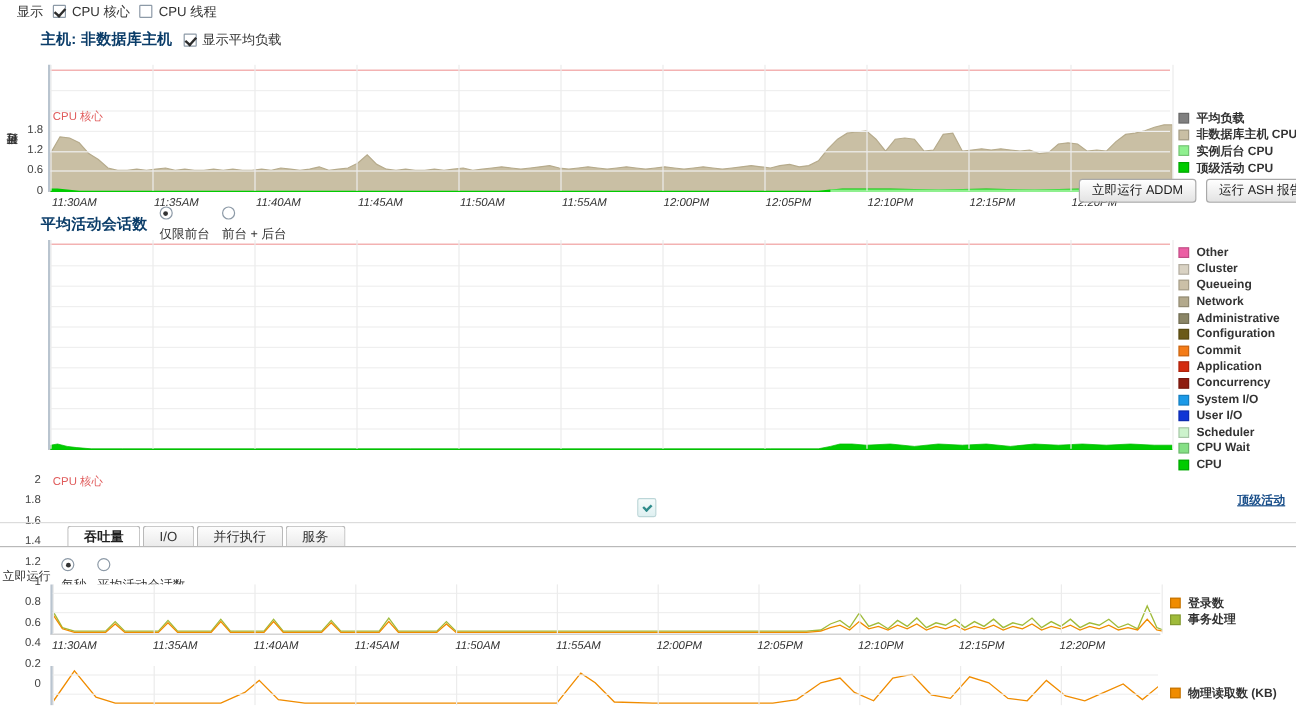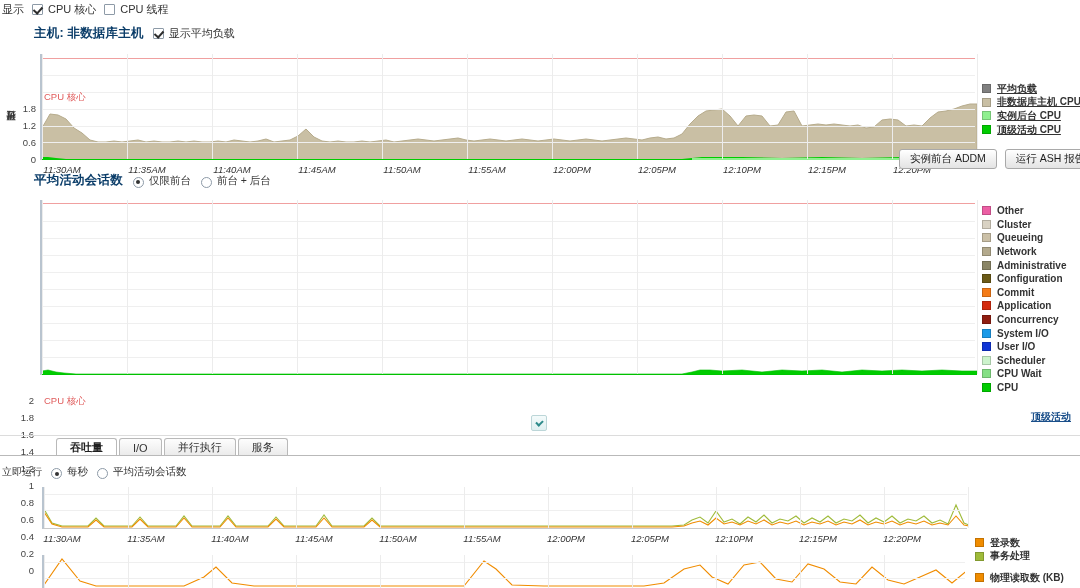--- a/index.html
+++ b/index.html
@@ -5,21 +5,21 @@
   html,body{margin:0;padding:0;}
   body{
     width:1080px;height:588px;overflow:hidden;background:#ffffff;
     font-family:"Liberation Sans","DejaVu Sans",sans-serif;
     font-size:11px;color:#333;
   }
   .page{position:relative;width:1080px;height:588px;}
 
   
   .display-row{position:absolute;left:0;top:2px;display:flex;align-items:center;gap:8px;}
-  .lbl-display{font-size:11px;color:#333;margin-left:2px;}
+  .lbl-display{font-size:11px;color:#333;margin-left:14px;}
   .cb-wrap{display:flex;align-items:center;gap:5px;}
   .cb{width:11px;height:11px;border:1px solid #8d9aa7;background:#fff;display:inline-block;
       position:relative;box-sizing:border-box;border-radius:1px;}
   .cb.on::after{content:"";position:absolute;left:2px;top:0px;width:4px;height:7px;
       border:solid #2d2d2d;border-width:0 2px 2px 0;transform:rotate(42deg);}
   .cb-txt{font-size:11px;color:#333;}
 
   .hdr-row{position:absolute;left:34px;top:25px;display:flex;align-items:center;gap:9px;}
   .sec-title{font-size:12.5px;font-weight:bold;color:#0b3d69;letter-spacing:.2px;}
 
@@ -42,21 +42,21 @@
   .legend .nm{font-size:10px;font-weight:bold;color:#333;white-space:nowrap;}
 
   
   .btn{display:inline-flex;align-items:center;justify-content:center;
        height:18px;padding:0 10px;font-size:10.5px;color:#1c1c1c;
        background:linear-gradient(#ffffff,#e3e3e3);
        border:1px solid #a9a9a9;border-radius:3px;white-space:nowrap;
        box-shadow:0 1px 0 rgba(255,255,255,.8) inset;cursor:default;}
 
   
-  .rad-wrap{display:flex;align-items:flex-end;gap:5px;}
+  .rad-wrap{display:flex;align-items:flex-start;gap:5px;flex-direction:column;}
   .rad{width:11px;height:11px;border:1px solid #8d9aa7;background:#fff;border-radius:50%;
        display:inline-block;position:relative;box-sizing:border-box;}
   .rad.on::after{content:"";position:absolute;left:2.5px;top:2.5px;width:4px;height:4px;border-radius:50%;background:#333;}
   .rad-txt{font-size:10.5px;color:#333;}
 
   
   .tabs{position:absolute;display:flex;align-items:flex-end;}
   .tab{height:17px;padding:0 13px;display:flex;align-items:center;font-size:11px;
        border:1px solid #b9b9b9;border-bottom:none;border-radius:3px 3px 0 0;
        background:linear-gradient(#fdfdfd,#eaeaea);color:#333;margin-right:2px;white-space:nowrap;}
@@ -139,41 +139,41 @@
     <div class="xtick" style="left:317px;top:120px;">11:45AM</div>
     <div class="xtick" style="left:402px;top:120px;">11:50AM</div>
     <div class="xtick" style="left:487px;top:120px;">11:55AM</div>
     <div class="xtick" style="left:572px;top:120px;">12:00PM</div>
     <div class="xtick" style="left:657px;top:120px;">12:05PM</div>
     <div class="xtick" style="left:742px;top:120px;">12:10PM</div>
     <div class="xtick" style="left:827px;top:120px;">12:15PM</div>
     <div class="xtick" style="left:912px;top:120px;">12:20PM</div>
   </div>
 
-  <div class="legend" style="left:982px;top:82px;text-decoration:underline;">
+  <div class="legend" style="left:982px;top:92px;">
     <div class="item">
       <span class="sw" style="background:#808080"></span>
       <span class="nm">平均负载</span>
     </div>
     <div class="item">
       <span class="sw" style="background:#c9bfa4"></span>
       <span class="nm">非数据库主机 CPU</span>
     </div>
     <div class="item">
       <span class="sw" style="background:#8ff08f"></span>
       <span class="nm">实例后台 CPU</span>
     </div>
     <div class="item">
       <span class="sw" style="background:#00cc00"></span>
       <span class="nm">顶级活动 CPU</span>
     </div>
   </div>
 
   <div style="position:absolute;left:899px;top:149px;display:flex;gap:8px;">
-    <span class="btn">实例前台 ADDM</span>
+    <span class="btn">立即运行 ADDM</span>
     <span class="btn">运行 ASH 报告</span>
   </div>
 
   <div style="position:absolute;left:34px;top:172px;display:flex;align-items:center;gap:10px;">
     <span class="sec-title">平均活动会话数</span>
     <span class="rad-wrap">
       <span class="rad on"></span>
       <span class="rad-txt">仅限前台</span>
     </span>
     <span class="rad-wrap">
@@ -351,21 +351,21 @@
     <div class="xtick" style="left:314px;top:49px;">11:45AM</div>
     <div class="xtick" style="left:398px;top:49px;">11:50AM</div>
     <div class="xtick" style="left:482px;top:49px;">11:55AM</div>
     <div class="xtick" style="left:566px;top:49px;">12:00PM</div>
     <div class="xtick" style="left:650px;top:49px;">12:05PM</div>
     <div class="xtick" style="left:734px;top:49px;">12:10PM</div>
     <div class="xtick" style="left:818px;top:49px;">12:15PM</div>
     <div class="xtick" style="left:902px;top:49px;">12:20PM</div>
   </div>
 
-  <div class="legend" style="left:975px;top:536px;">
+  <div class="legend" style="left:975px;top:496px;">
     <div class="item">
       <span class="sw" style="background:#f08c00"></span>
       <span class="nm">登录数</span>
     </div>
     <div class="item">
       <span class="sw" style="background:#9fbb3a"></span>
       <span class="nm">事务处理</span>
     </div>
   </div>
 

